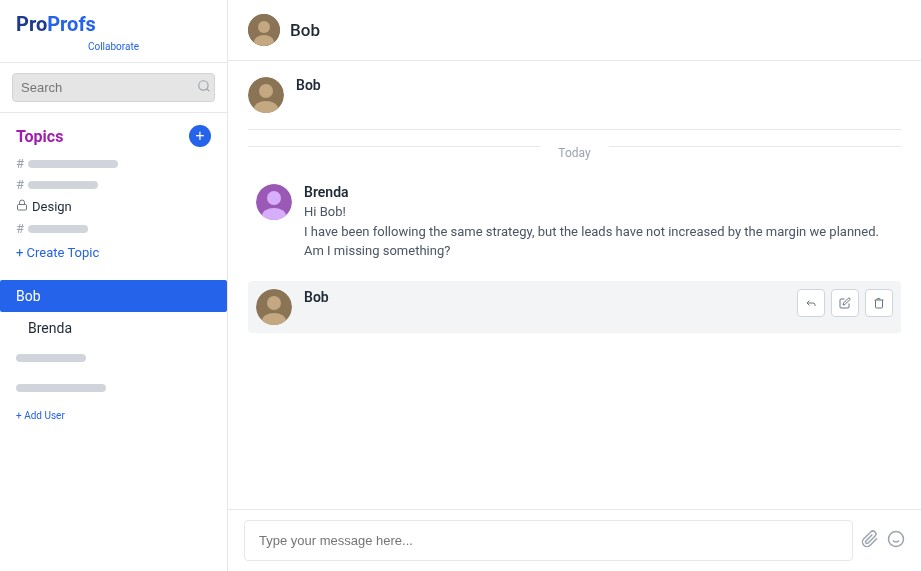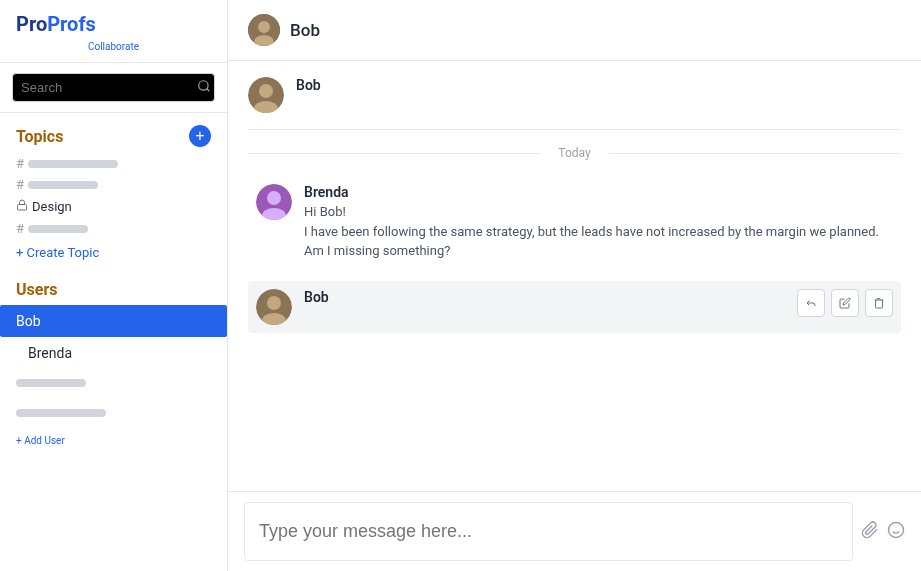--- a/index.html
+++ b/index.html
@@ -36,21 +36,21 @@
       padding: 10px 12px;
       border-bottom: 1px solid #e5e7eb;
     }
 
     .search-box {
       display: flex;
       align-items: center;
       border: 1px solid #d1d5db;
       border-radius: 4px;
       padding: 5px 8px;
-      background: #000000;
+      background: #e5e5e5;
     }
 
     .search-input {
       border: none;
       outline: none;
       font-size: 13px;
       color: #6b7280;
       flex: 1;
       background: transparent;
     }
@@ -67,21 +67,21 @@
     .section-header {
       display: flex;
       align-items: center;
       justify-content: space-between;
       margin-bottom: 6px;
     }
 
     .section-title {
       font-size: 16px;
       font-weight: 700;
-      color: #a16207;
+      color: #a21caf;
     }
 
     .add-btn {
       width: 22px;
       height: 22px;
       background: #2563eb;
       border-radius: 50%;
       display: flex;
       align-items: center;
       justify-content: center;
@@ -229,21 +229,20 @@
       color: #4b5563;
       line-height: 1.5;
     }
 
     .at-mention {
       color: #2563eb;
     }
 
     .date-divider {
       display: flex;
-      align-items: center;
       gap: 18px;
       margin: 4px 0;
     }
 
     .date-line {
       flex: 1;
       height: 1px;
       background: #e5e7eb;
     }
 
@@ -292,22 +291,22 @@
       display: flex;
       align-items: center;
       gap: 8px;
       background: #fff;
     }
 
     .chat-input-box {
       flex: 1;
       border: 1px solid #e5e7eb;
       border-radius: 4px;
-      padding: 18px 14px;
-      font-size: 18px;
+      padding: 12px 14px;
+      font-size: 13px;
       color: #9ca3af;
       outline: none;
       background: #fff;
     }
 
     .input-icons {
       display: flex;
       gap: 8px;
       align-items: center;
     }
@@ -387,23 +386,20 @@
 
     <div class="topic-item">
       <span class="hash-icon">#</span>
       <span class="topic-bar" style="width:60px;"></span>
     </div>
 
     <span class="create-link">+ Create Topic</span>
   </div>
 
   <div class="users-section">
-    <div class="section-header">
-      <span class="section-title">Users</span>
-    </div>
 
     <div class="user-item active">Bob</div>
     <div class="user-item">Brenda</div>
     <div style="padding: 4px 0;"><span class="user-bar" style="width:70px;"></span></div>
     <div style="padding: 2px 0;"><span class="user-bar" style="width:90px;"></span></div>
 
     <span class="add-user-link">+ Add User</span>
   </div>
 </aside>
 

